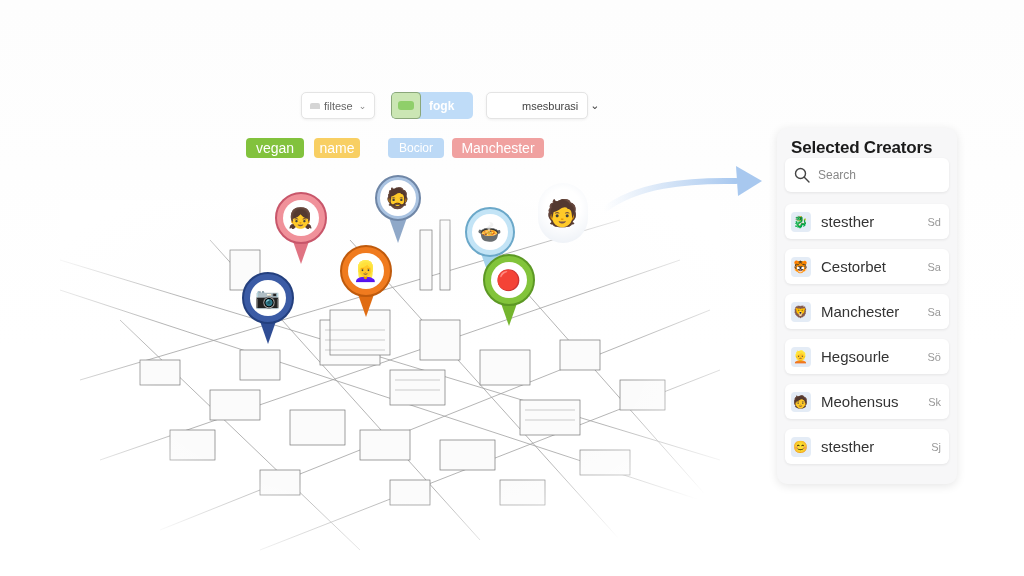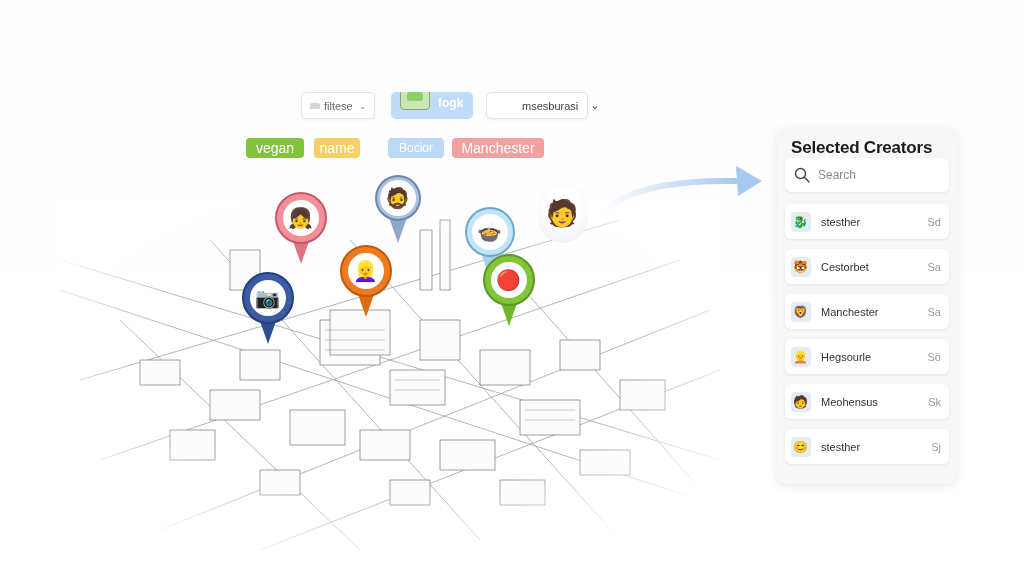--- a/index.html
+++ b/index.html
@@ -4,21 +4,21 @@
 <style>
   * { box-sizing: border-box; margin: 0; padding: 0; }
   html, body { width: 1024px; height: 576px; overflow: hidden; background: #ffffff; font-family: "Liberation Sans", sans-serif; }
   .stage { position: relative; width: 1024px; height: 576px; background: linear-gradient(180deg,#fdfdfd 0%,#ffffff 60%); }
 
   
   .ctrl { position: absolute; top: 92px; height: 27px; background: #fff; border: 1px solid #e4e4e4; border-radius: 5px; box-shadow: 0 1px 3px rgba(0,0,0,0.06); display: flex; align-items: center; font-size: 11px; color: #666; }
   .ctrl-filter { left: 301px; width: 74px; padding-left: 8px; gap: 4px; }
   .ctrl-filter .mini-icon { width: 10px; height: 6px; background: #d5d5d5; border-radius: 2px 2px 0 0; }
   .ctrl-filter .chev { font-size: 9px; color: #888; margin-left: 2px; }
-  .ctrl-toggle { left: 391px; width: 82px; border: none; background: #bfdcf8; padding: 9px; overflow: hidden; box-shadow: none; align-items: flex-end; }
+  .ctrl-toggle { left: 391px; width: 82px; border: none; background: #bfdcf8; padding: 0; overflow: hidden; box-shadow: none; }
   .ctrl-toggle .thumb { width: 30px; height: 27px; background: #cbe6b4; border: 1px solid #8aa77a; border-radius: 4px; display:flex; align-items:center; justify-content:center; }
   .ctrl-toggle .thumb i { width: 16px; height: 9px; background: #8fcf6a; border-radius: 3px; display:block; }
   .ctrl-toggle .lbl { color: #fff; font-weight: bold; font-size: 12px; padding-left: 8px; }
   .ctrl-loc { left: 486px; width: 102px; padding-left: 23px; gap: 12px; color: #444; }
   .ctrl-loc .dot { width: 10px; height: 10px; border-radius: 50%; background: #f4c21d; }
 
   
   .tag { position: absolute; top: 138px; height: 20px; border-radius: 4px; color: #fff; font-size: 14px; display: flex; align-items: center; justify-content: center; padding: 4px 8px; }
   .tag-1 { left: 246px; width: 58px; background: #82c23d; }
   .tag-2 { left: 314px; width: 46px; background: #f8cf63; }
@@ -48,21 +48,21 @@
   .arrow { position: absolute; left: 596px; top: 160px; width: 170px; height: 55px; }
 
   
   .panel { position: absolute; left: 777px; top: 128px; width: 180px; height: 356px; background: #f7f7f8; border-radius: 10px; box-shadow: 0 2px 10px rgba(0,0,0,0.10); padding: 10px 8px; }
   .panel-title { font-size: 17px; font-weight: bold; color: #1b1b1b; padding: 0 6px; letter-spacing: -0.2px; }
   .search { height: 34px; background: #fff; border-radius: 6px; box-shadow: 0 1px 3px rgba(0,0,0,0.08); display:flex; align-items:center; padding: 0 9px; gap: 8px; margin-bottom: 12px; }
   .search input { border: none; outline: none; font-size: 12px; color: #555; background: transparent; width: 120px; font-family: "Liberation Sans", sans-serif; }
   .search input::placeholder { color: #888; }
   .list-item { height: 35px; background: #fff; border-radius: 6px; box-shadow: 0 1px 3px rgba(0,0,0,0.08); display:flex; align-items:center; padding: 0 8px 0 6px; margin-bottom: 10px; }
   .li-avatar { width: 20px; height: 20px; border-radius: 4px; background: #e4ecf6; display:flex; align-items:center; justify-content:center; font-size: 12px; margin-right: 10px; }
-  .li-name { flex: 1; font-size: 11px; color: #333; }
+  .li-name { flex: 1; font-size: 15px; color: #333; }
   .li-action { font-size: 11px; color: #999; }
 </style>
 </head>
 <body>
 
 <div class="stage">
 
   <div class="ctrl ctrl-filter">
     <span class="mini-icon"></span>
     <span>filtese</span>

